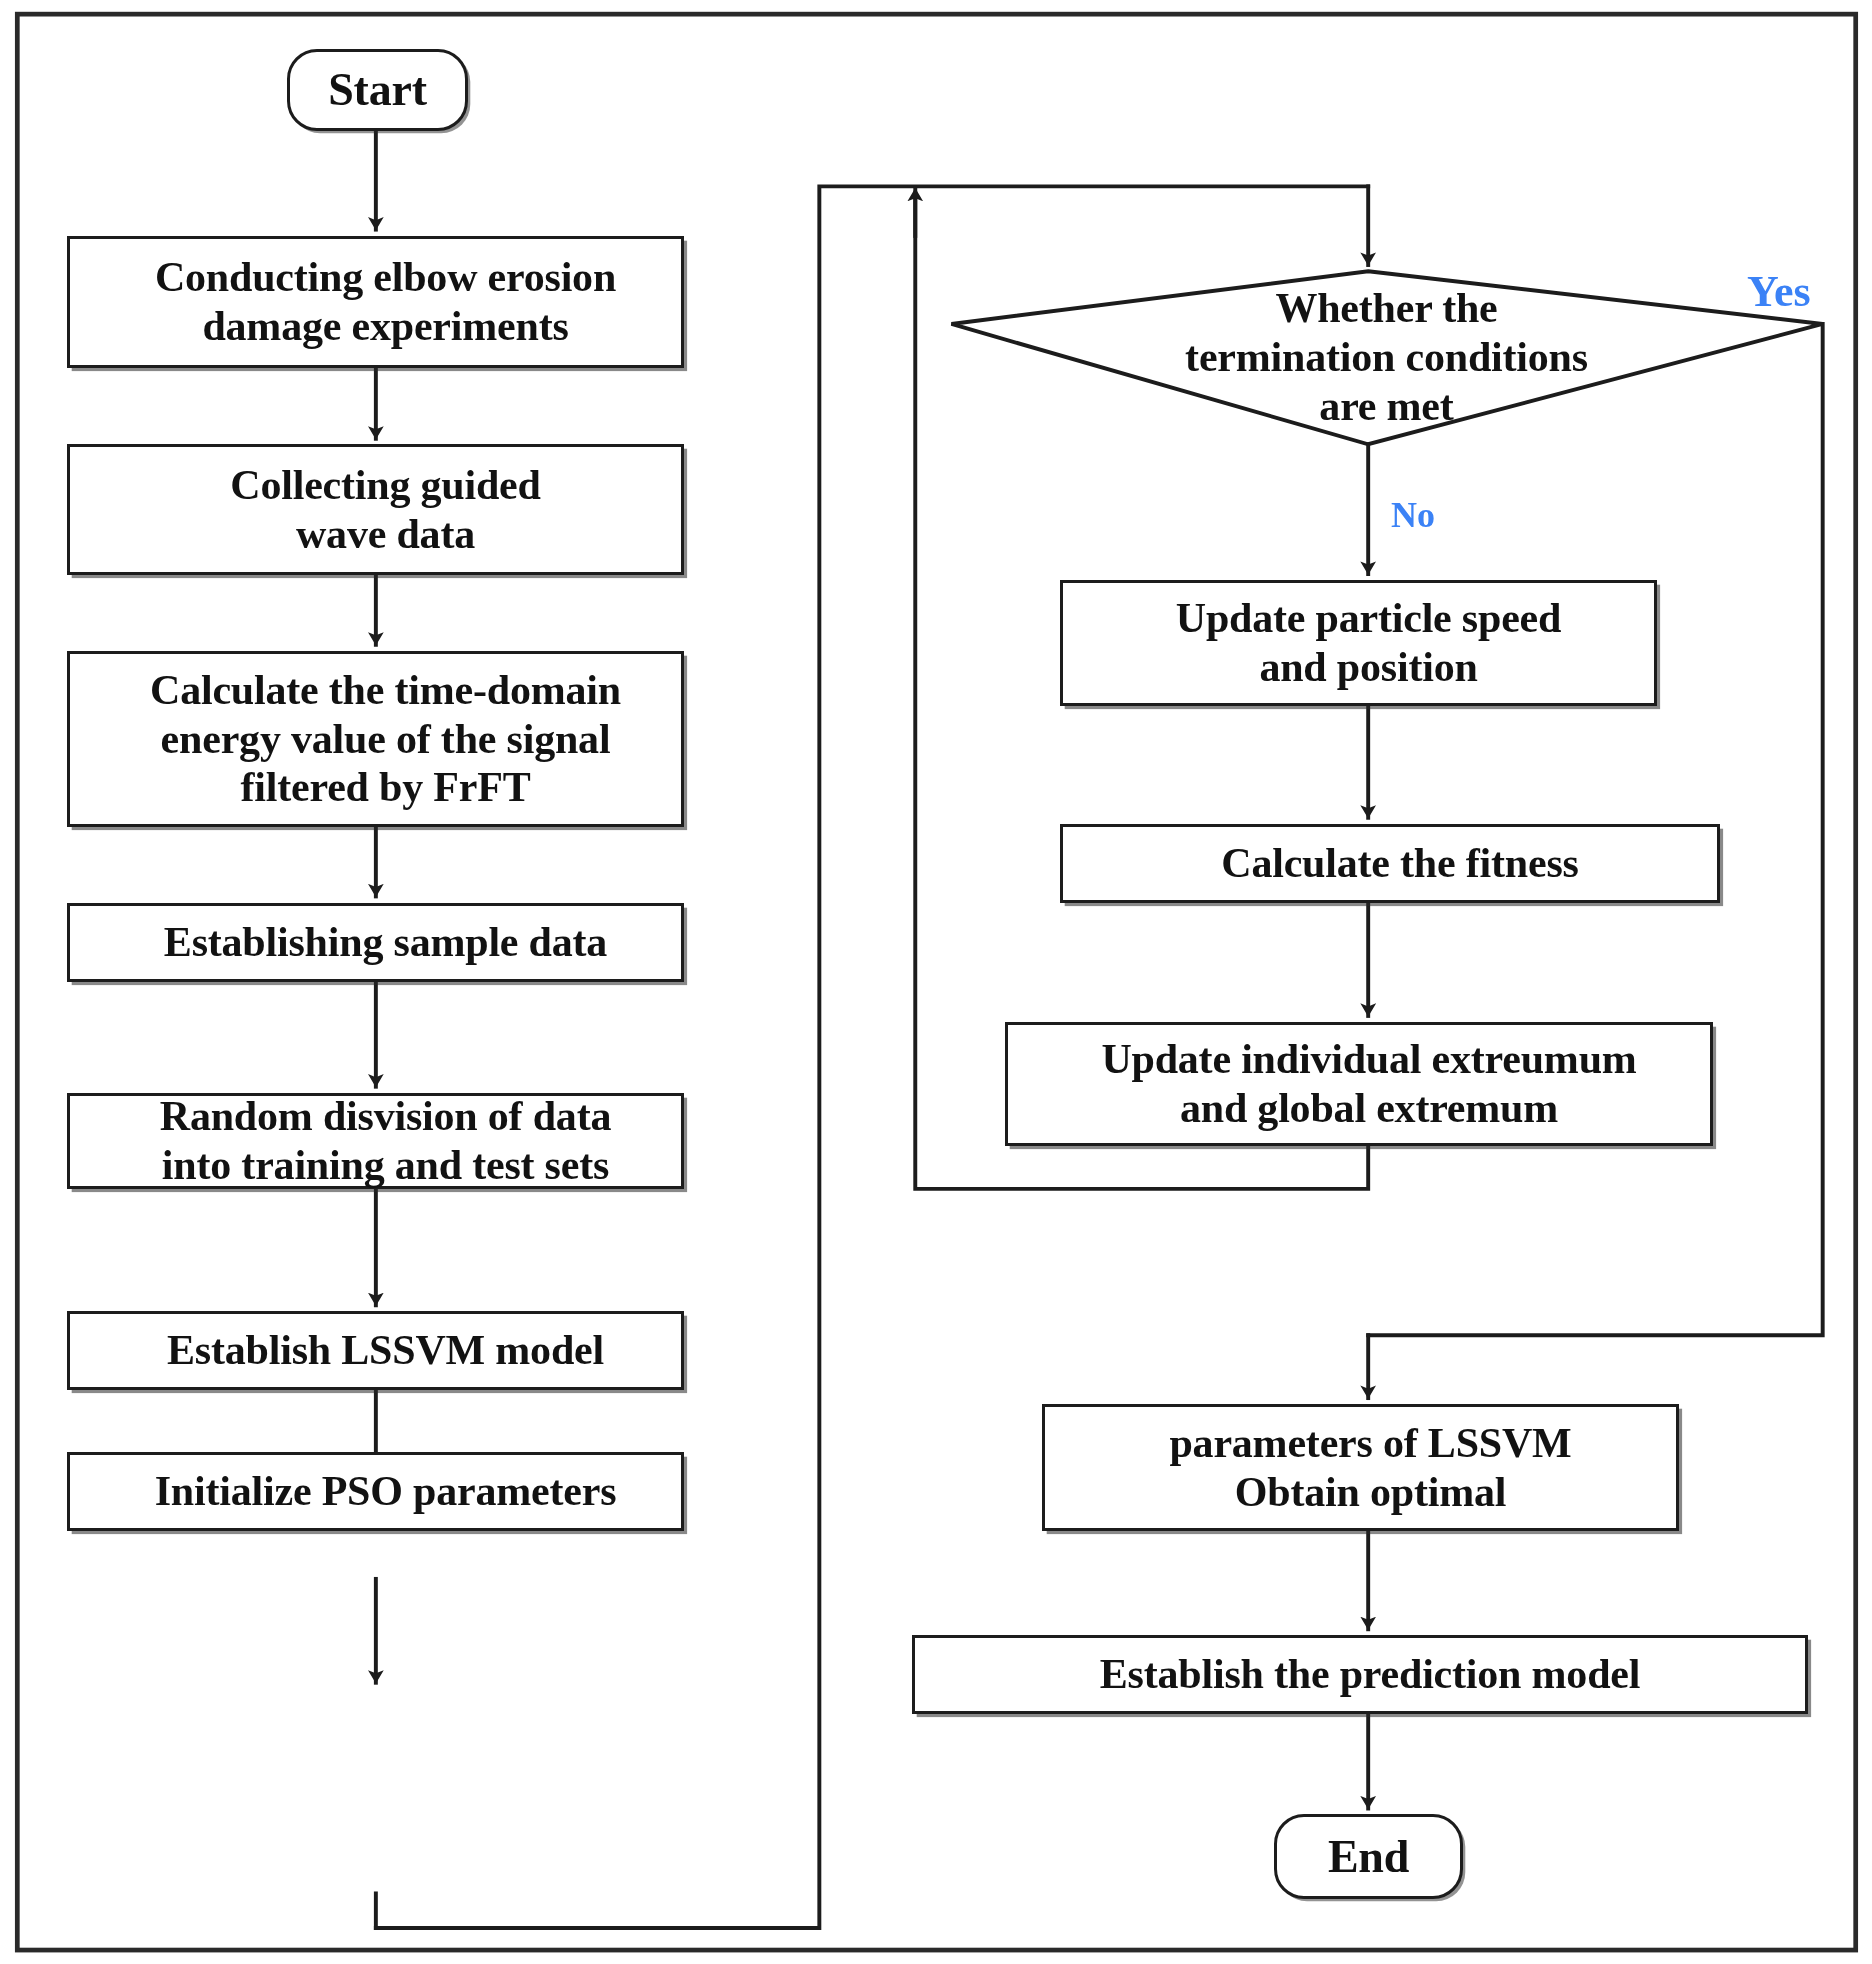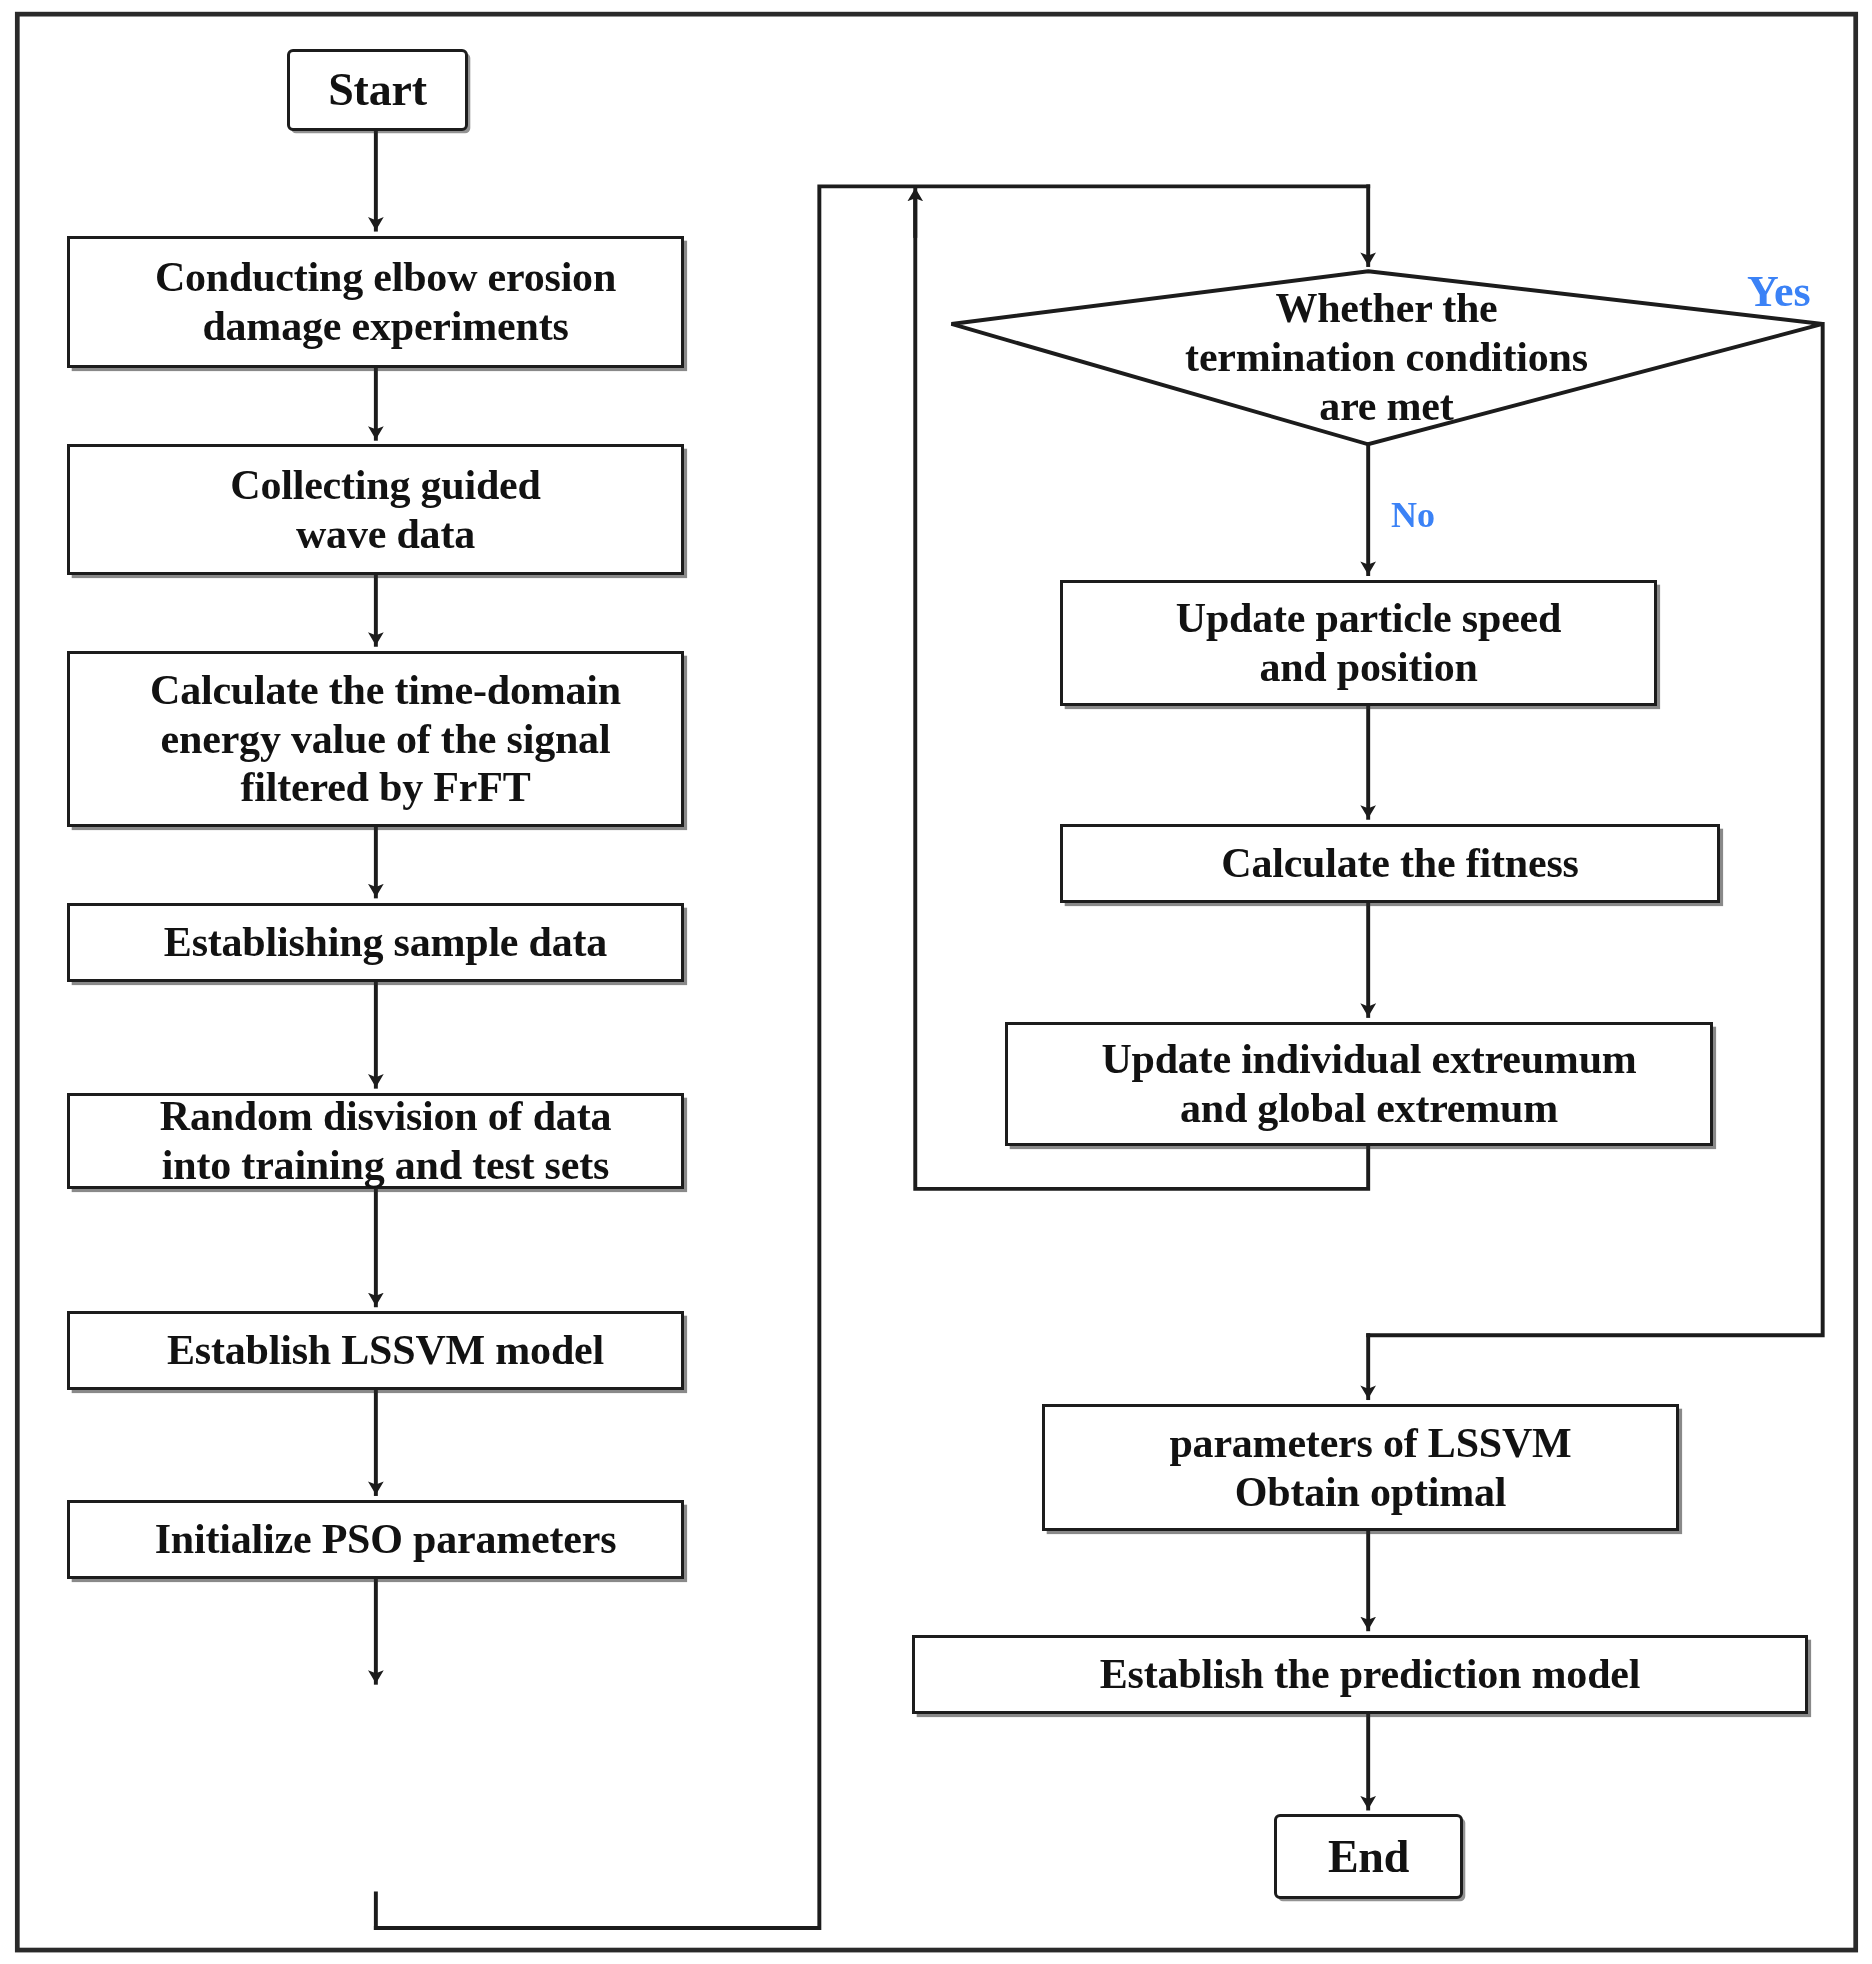--- a/index.html
+++ b/index.html
@@ -39,21 +39,21 @@
     line-height: 1.16;
     letter-spacing: -0.2px;
   }
   .node-process {
     border: 3.1px solid #1c1c1c;
     box-shadow: 3.9px 3.9px 0 -0.8px rgba(40,40,40,0.55);
     padding-left: 20px;
   }
   .node-terminal {
     border: 3.9px solid #1c1c1c;
-    border-radius: 6px;
+    border-radius: 30px;
     box-shadow: 3.1px 3.1px 0 -0.8px rgba(40,40,40,0.5);
   }
   .node-decision {
     border: none;
     background: transparent;
     box-shadow: none;
   }
   .node-decision .decision-label {
     position: relative;
     z-index: 3;
@@ -166,21 +166,21 @@
       <span class="txt-line">into training and test sets</span>
     </div>
   </div>
 
   <div class="node node-process" style="left:67px; top:1311px; width:617px; height:79px; font-size:42px;">
     <div>
       <span class="txt-line">Establish LSSVM model</span>
     </div>
   </div>
 
-  <div class="node node-process" style="left:67px; top:1500px; width:617px; height:79px; font-size:42px;">
+  <div class="node node-process" style="left:67px; top:1452px; width:617px; height:79px; font-size:42px;">
     <div>
       <span class="txt-line">Initialize PSO parameters</span>
     </div>
   </div>
 
 
   <div class="node node-decision" style="left:951px; top:271px; width:871px; height:173px; font-size:42px;">
     <div class="decision-label">
       <span class="txt-line">Whether the</span>
       <span class="txt-line">termination conditions</span>

